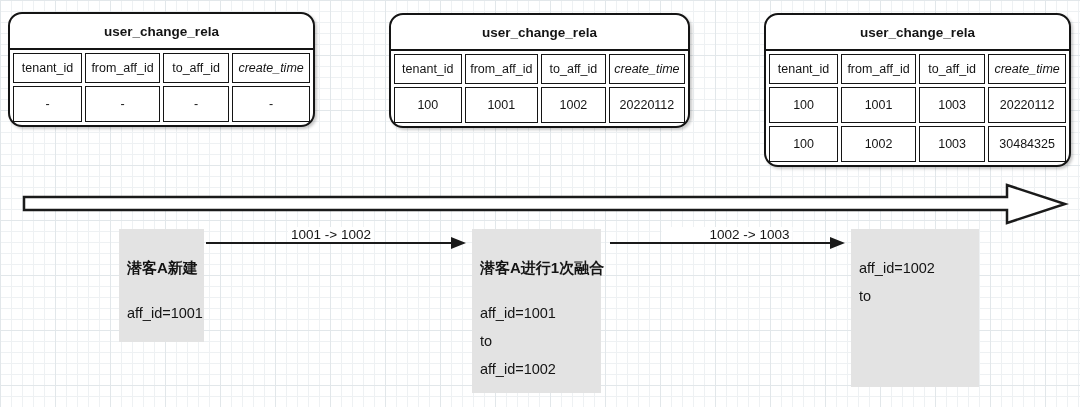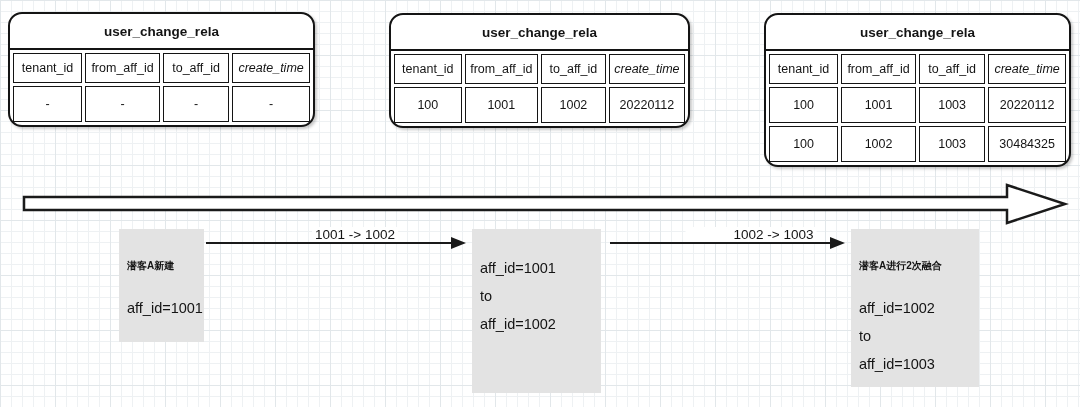--- a/index.html
+++ b/index.html
@@ -67,23 +67,24 @@
 
   
   .stage-box {
     position: absolute;
     background: #e3e3e3;
     padding: 30px 8px 0 8px;
     font-size: 14.5px;
   }
   .stage-box .stage-title {
     font-weight: bold;
-    font-size: 10px;
+    font-size: 15px;
     margin-bottom: 26px;
     white-space: nowrap;
+    text-align: right;
   }
   .stage-box .stage-line {
     height: 18px;
     line-height: 18px;
     margin-bottom: 10px;
     white-space: nowrap;
   }
   #stage-1 { left: 119px; top: 229px; width: 85px;  height: 113px; }
   #stage-2 { left: 472px; top: 229px; width: 129px; height: 164px; }
   #stage-3 { left: 851px; top: 229px; width: 128px; height: 158px; }
@@ -91,21 +92,20 @@
   
   .transition-label {
     position: absolute;
     transform: translateX(-50%);
     height: 15px;
     line-height: 15px;
     font-size: 13.5px;
     background: #fff;
     padding: 0 3px;
     white-space: nowrap;
-    margin-left: 24px;
   }
   #transition-label-1 { left: 331px; top: 227px; }
   #transition-label-2 { left: 727px; top: 227px; padding-left: 48px; }
 </style>
 </head>
 <body>
 
 <div class="db-table" id="table-1">
   <div class="title">user_change_rela</div>
   <table>
@@ -189,23 +189,22 @@
 
 <div class="transition-label" id="transition-label-1">1001 -&gt; 1002</div>
 <div class="transition-label" id="transition-label-2">1002 -&gt; 1003</div>
 
 <div class="stage-box" id="stage-1">
   <div class="stage-title">潜客A新建</div>
   <div class="stage-line">aff_id=1001</div>
 </div>
 
 <div class="stage-box" id="stage-2">
+  <div class="stage-title">潜客A进行1次融合</div>
   <div class="stage-line">aff_id=1001</div>
   <div class="stage-line">to</div>
   <div class="stage-line">aff_id=1002</div>
 </div>
 
 <div class="stage-box" id="stage-3">
-  <div class="stage-title">潜客A进行2次融合</div>
   <div class="stage-line">aff_id=1002</div>
   <div class="stage-line">to</div>
-  <div class="stage-line">aff_id=1003</div>
 </div>
 
 </body></html>

